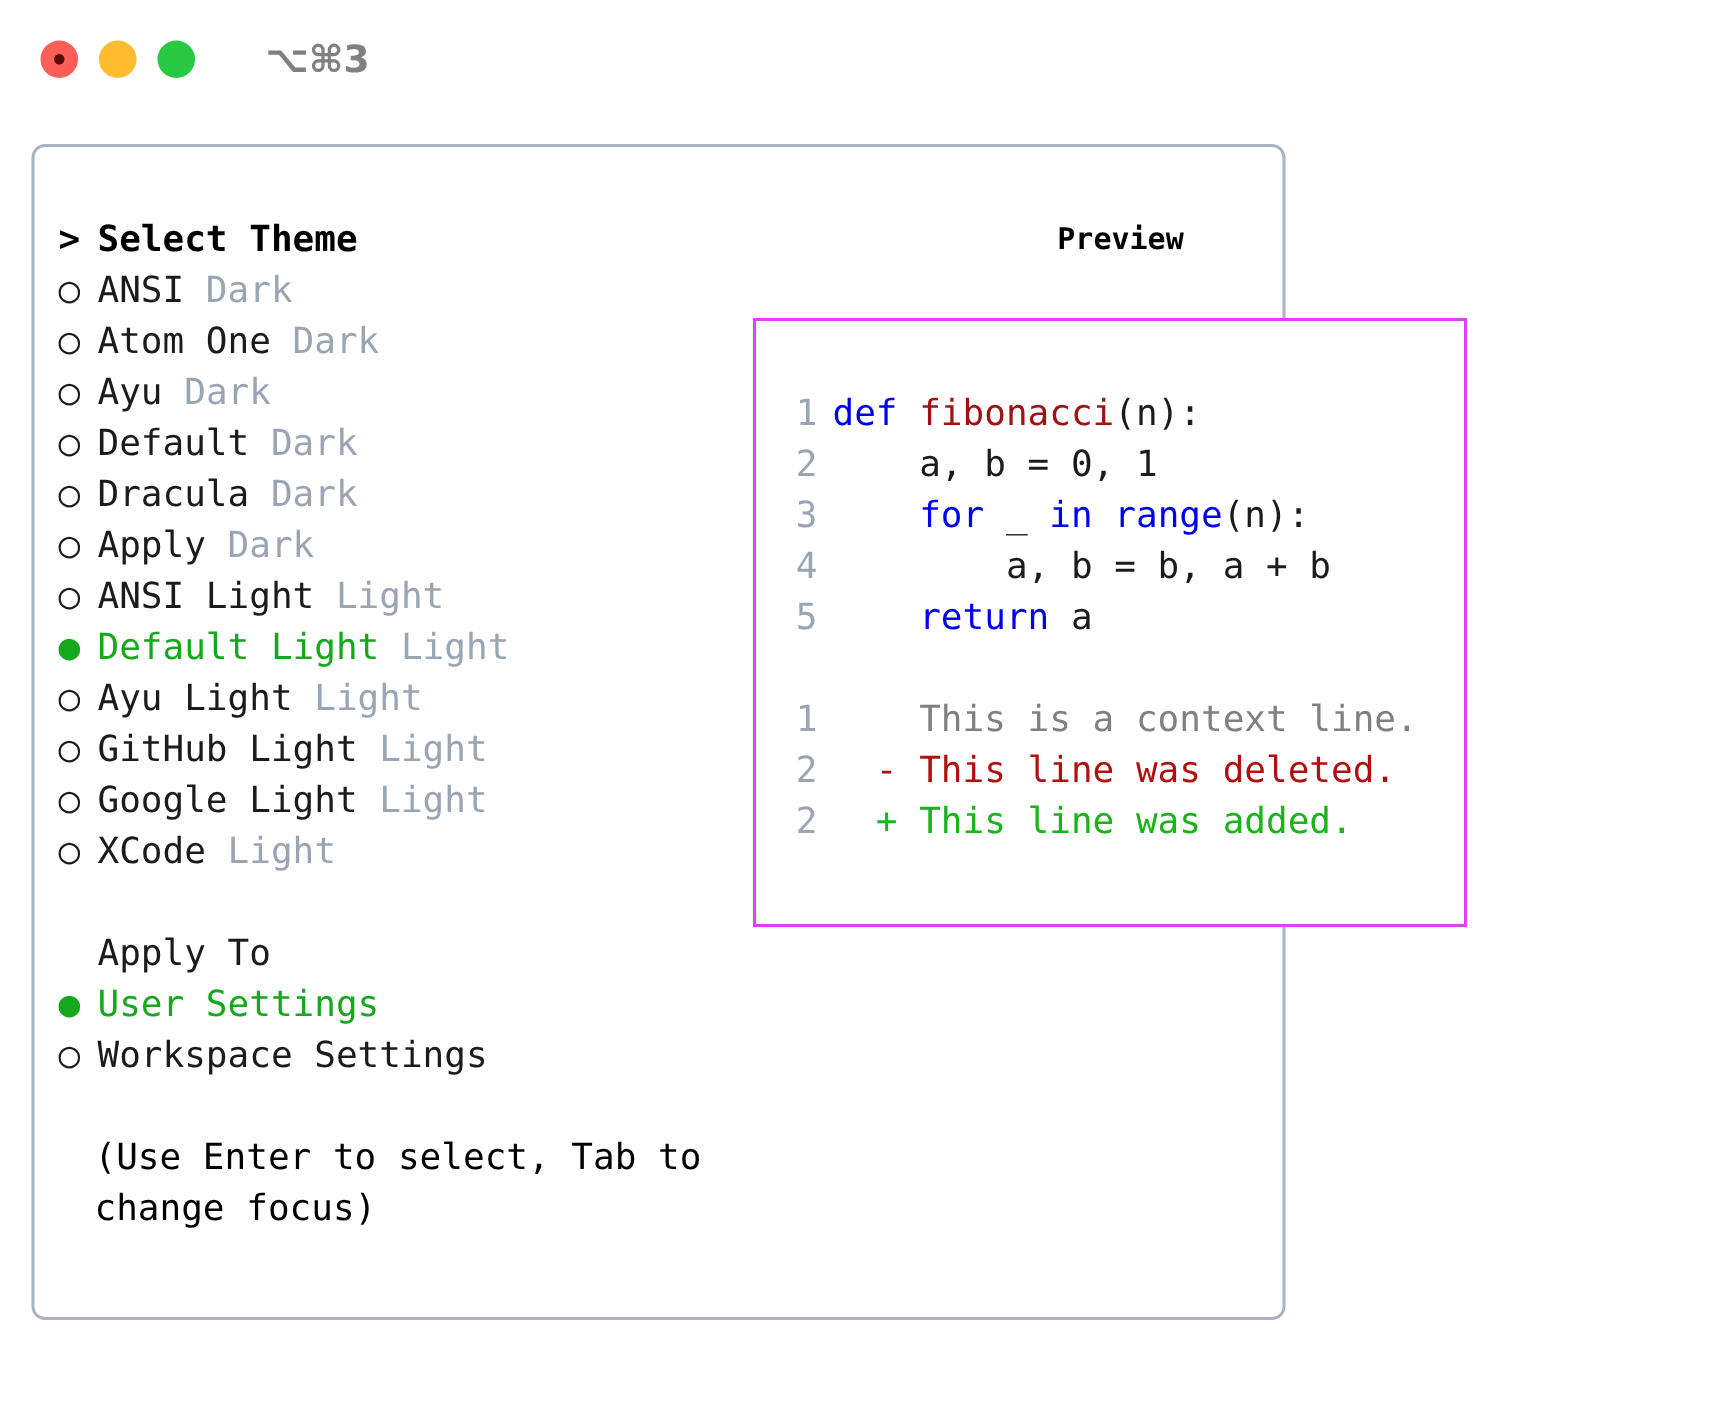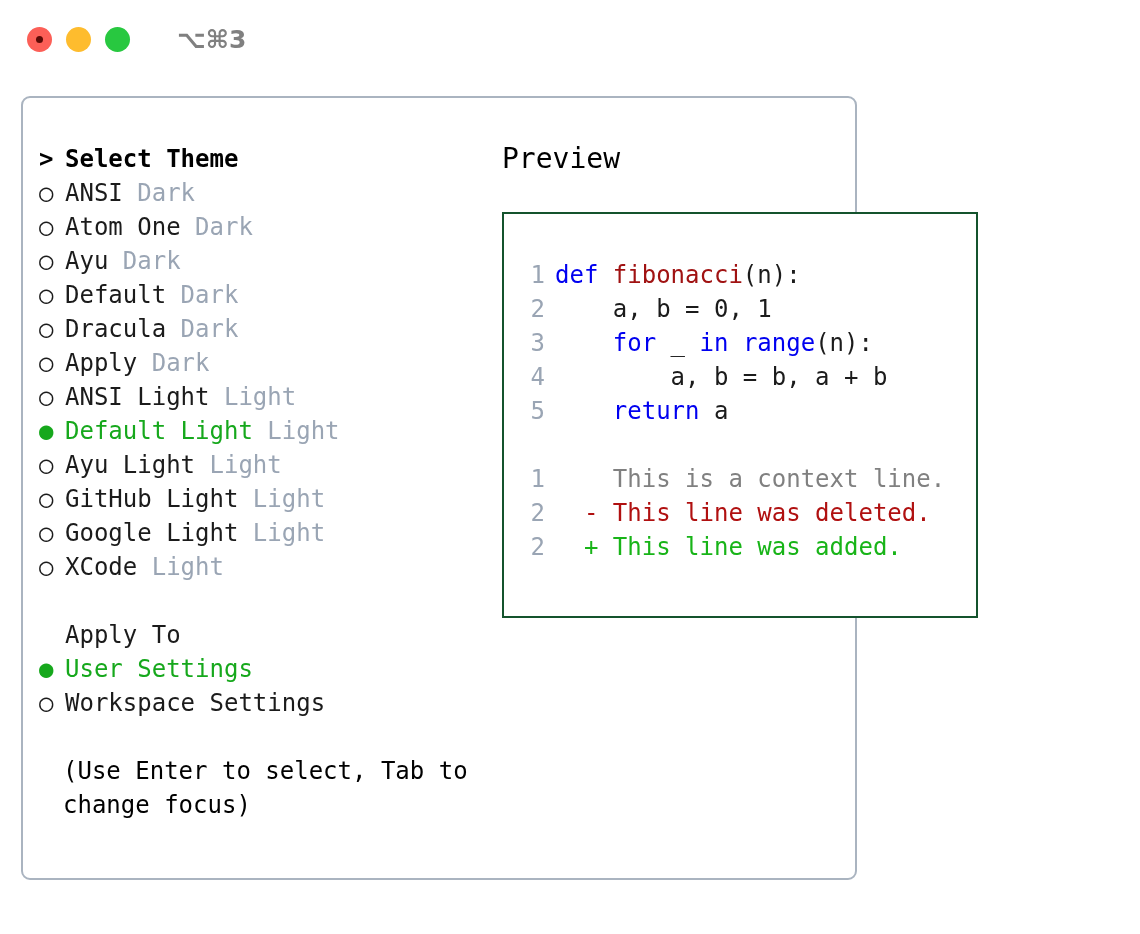--- a/index.html
+++ b/index.html
@@ -116,31 +116,32 @@
   }
 
   
   .right-col {
     position: absolute;
     left: 479px;
     top: 44px;
     width: 490px;
   }
   .preview-title {
-    font-size: 28px;
-    line-height: 34px;
-    font-weight: normal;
+    font-size: 20px;
+    line-height: 34px;
+    font-weight: bold;
     color: #000000;
     letter-spacing: 0px;
+    text-align: center;
   }
   .preview-box {
     margin-top: 36px;
     width: 476px;
     height: 406px;
-    border: 2px solid #14532d;
+    border: 2px solid #d946ef;
     box-sizing: border-box;
     background: #ffffff;
     position: relative;
   }
   .code {
     position: absolute;
     left: 13px;
     top: 44px;
     font-size: 24px;
     line-height: 34px;

